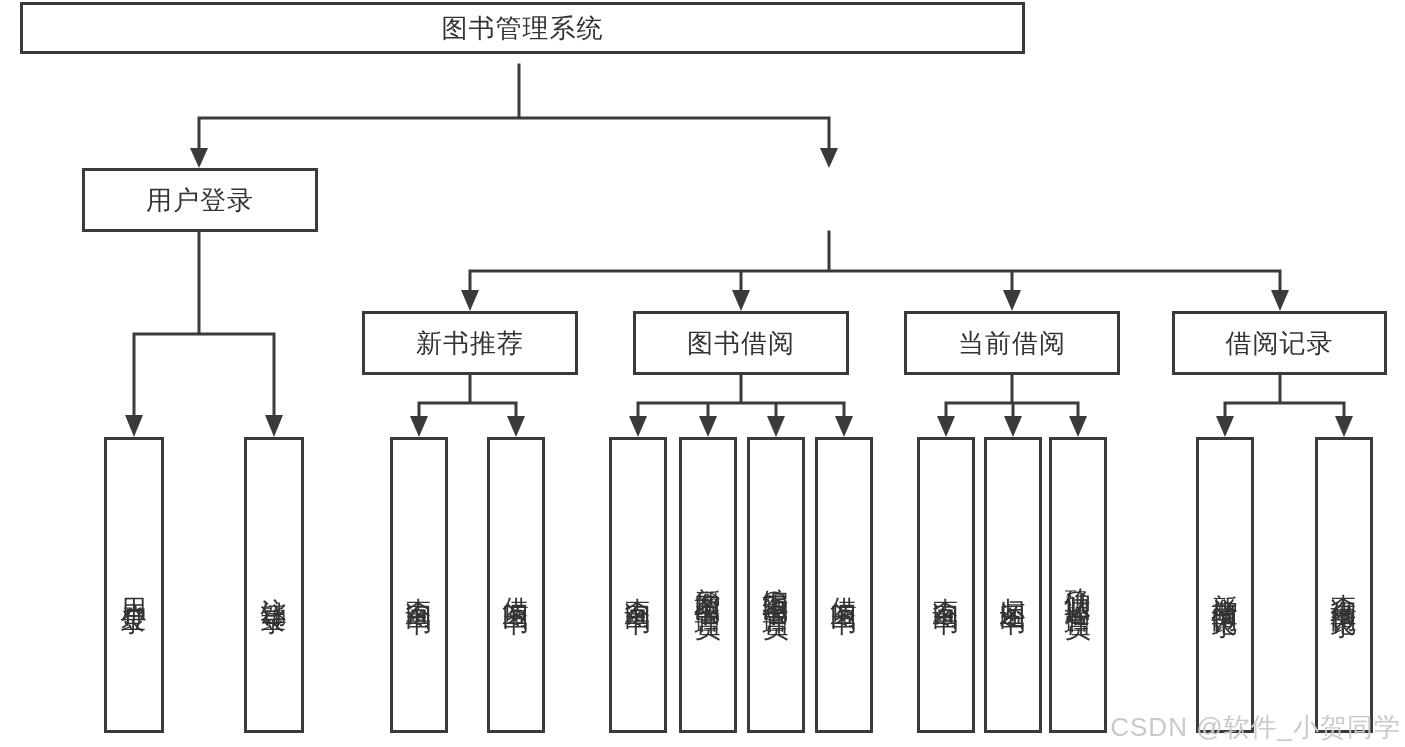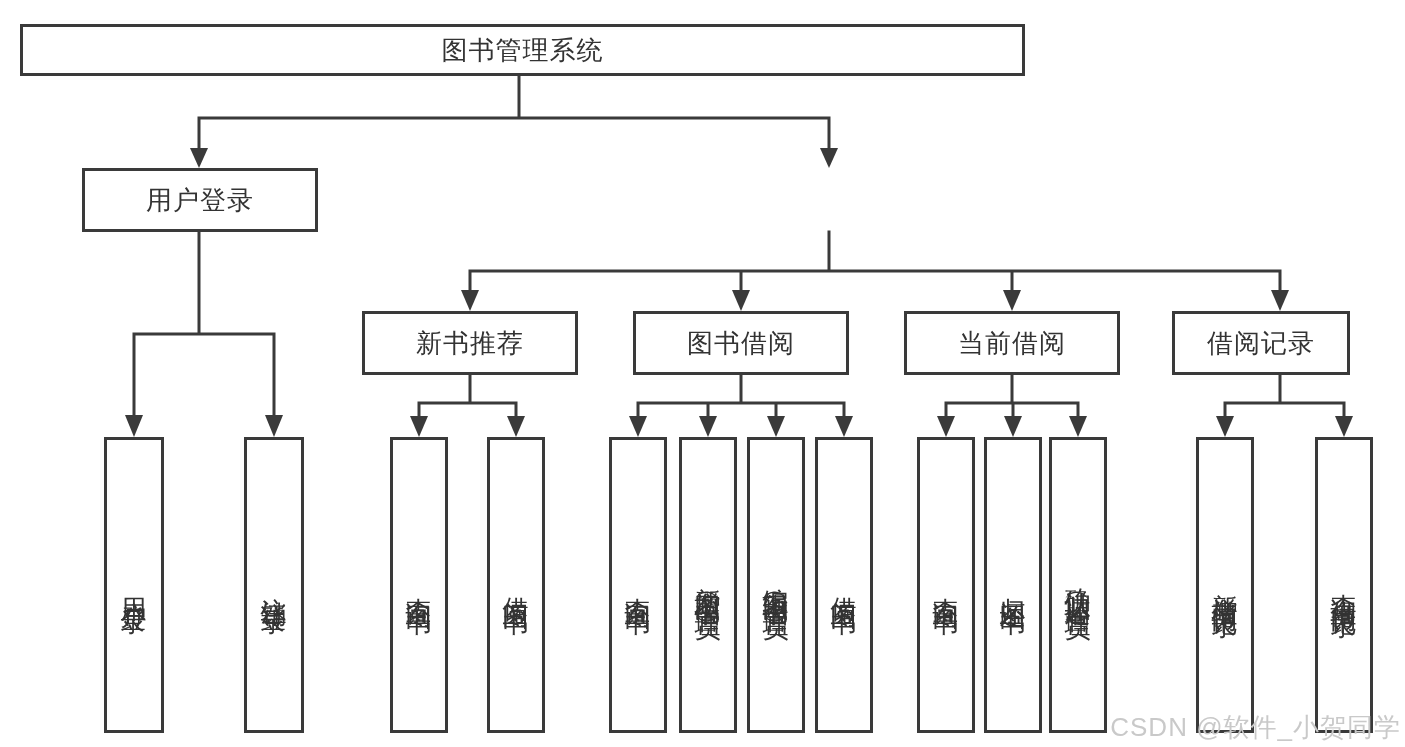--- a/index.html
+++ b/index.html
@@ -37,28 +37,28 @@
   }
   .v-label {
     writing-mode: vertical-rl;
     text-orientation: mixed;
     font-size: 26px;
     letter-spacing: 4px;
     line-height: 1;
     color: #333333;
   }
   
-  .root-box  { left: 20px;  top: 24px;  width: 1005px; height: 52px; align-items: center; }
+  .root-box  { left: 20px;  top: 2px;  width: 1005px; height: 52px; align-items: center; }
   .n-user    { left: 82px;  top: 168px; width: 236px;  height: 64px; }
   .n-bookmgr { left: 713px; top: 168px; width: 231px;  height: 64px; }
   .l3        { top: 311px;  height: 64px; width: 216px; }
   .n-newbook { left: 362px; }
   .n-borrow  { left: 633px; }
   .n-current { left: 904px; }
-  .n-records { left: 1172px; width: 178px; }
+  .n-records { left: 1172px; width: 215px; }
   .leaf      { top: 437px;  height: 296px; width: 58px; }
   .lf-1  { left: 104px; width: 60px; }
   .lf-2  { left: 244px; width: 60px; }
   .lf-3  { left: 390px; }
   .lf-4  { left: 487px; }
   .lf-5  { left: 609px; }
   .lf-6  { left: 679px; }
   .lf-7  { left: 747px; }
   .lf-8  { left: 815px; }
   .lf-9  { left: 917px; }

